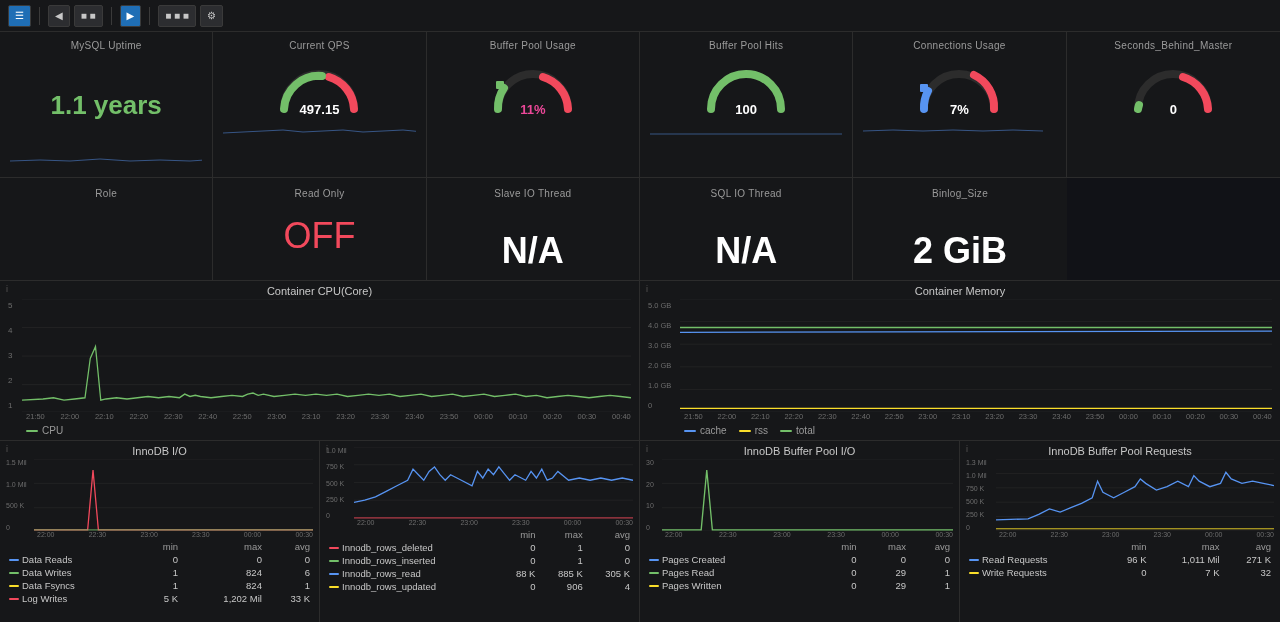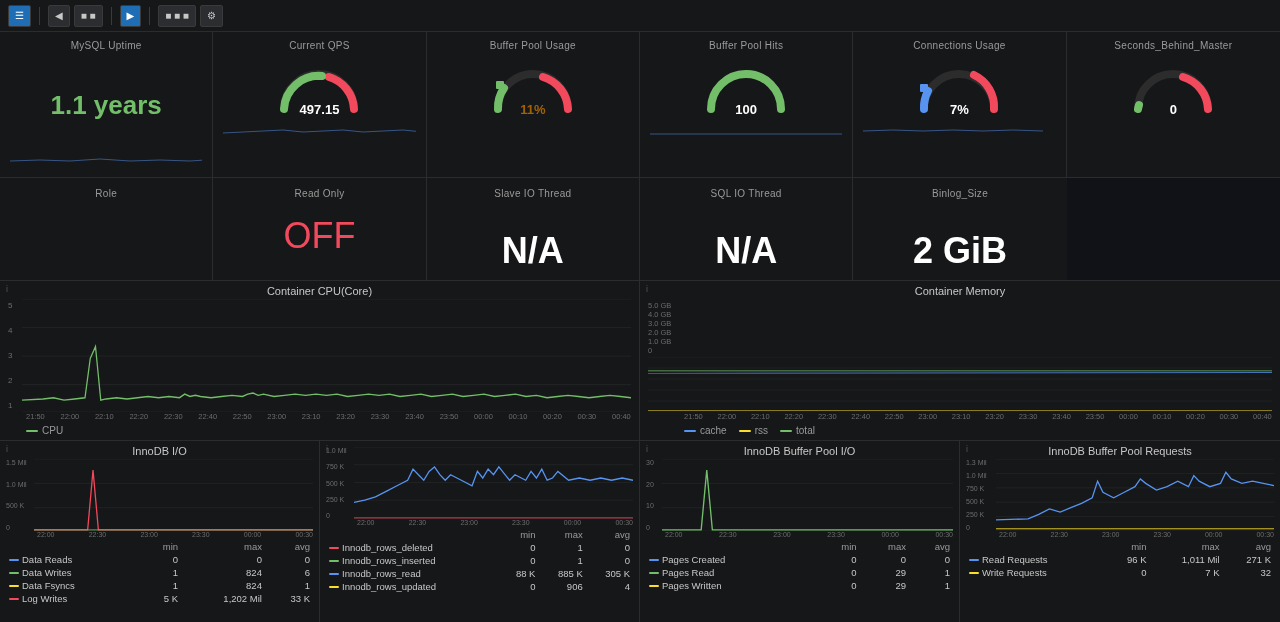--- a/index.html
+++ b/index.html
@@ -234,21 +234,21 @@
 
   <div class="metric-cell">
     <div class="metric-title">Buffer Pool Usage</div>
     <div style="position:relative; width:90px; height:58px; margin: 4px auto 0;">
       <svg width="90" height="55" viewBox="0 0 90 55">
         <path d="M 10 50 A 35 35 0 0 1 80 50" fill="none" stroke="#2c2c2c" stroke-width="8" stroke-linecap="round"></path>
         <path d="M 55 18 A 35 35 0 0 1 80 50" fill="none" stroke="#f2495c" stroke-width="8" stroke-linecap="round"></path>
         <path d="M 10 50 A 35 35 0 0 1 16 29" fill="none" stroke="#73bf69" stroke-width="8" stroke-linecap="round"></path>
         <rect x="8" y="22" width="8" height="8" fill="#73bf69" rx="1"></rect>
       </svg>
-      <div style="position:absolute; bottom:0; left:50%; transform:translateX(-50%); font-size:13px; font-weight:bold; color:#a16207;">11%</div>
+      <div style="position:absolute; bottom:0; left:50%; transform:translateX(-50%); font-size:13px; font-weight:bold; color:#ec4899;">11%</div>
     </div>
   </div>
 
   <div class="metric-cell">
     <div class="metric-title">Buffer Pool Hits</div>
     <div style="position:relative; width:90px; height:58px; margin: 4px auto 4px;">
       <svg width="90" height="55" viewBox="0 0 90 55">
         <path d="M 10 50 A 35 35 0 0 1 80 50" fill="none" stroke="#2c2c2c" stroke-width="8" stroke-linecap="round"></path>
         <path d="M 10 50 A 35 35 0 0 1 80 50" fill="none" stroke="#73bf69" stroke-width="8" stroke-linecap="round"></path>
       </svg>
@@ -363,21 +363,21 @@
       <div class="legend-item">
         <div class="legend-dot" style="background:#73bf69;"></div>
         <span>CPU</span>
       </div>
     </div>
   </div>
 
   <div class="chart-panel">
     <div style="font-size:9px; color:#555; position:absolute; top:3px; left:6px;">i</div>
     <div class="chart-title">Container Memory</div>
-    <div style="display:flex; height:calc(100% - 38px); position:relative; margin-top:2px;flex-direction:column;">
+    <div style="display:flex; height:calc(100% - 38px); position:relative; margin-top:2px;">
       <div style="display:flex; flex-direction:column; justify-content:space-between; font-size:7.5px; color:#6c6c6c; padding-right:4px; padding-top:2px; padding-bottom:2px; min-width:32px;">
         <span>5.0 GB</span>
           <span>4.0 GB</span>
           <span>3.0 GB</span>
           <span>2.0 GB</span>
           <span>1.0 GB</span>
           <span>0</span>
       </div>
       <div style="flex:1; position:relative; overflow:hidden;">
         <svg width="100%" height="100%" viewBox="0 0 580 95" preserveAspectRatio="none">

